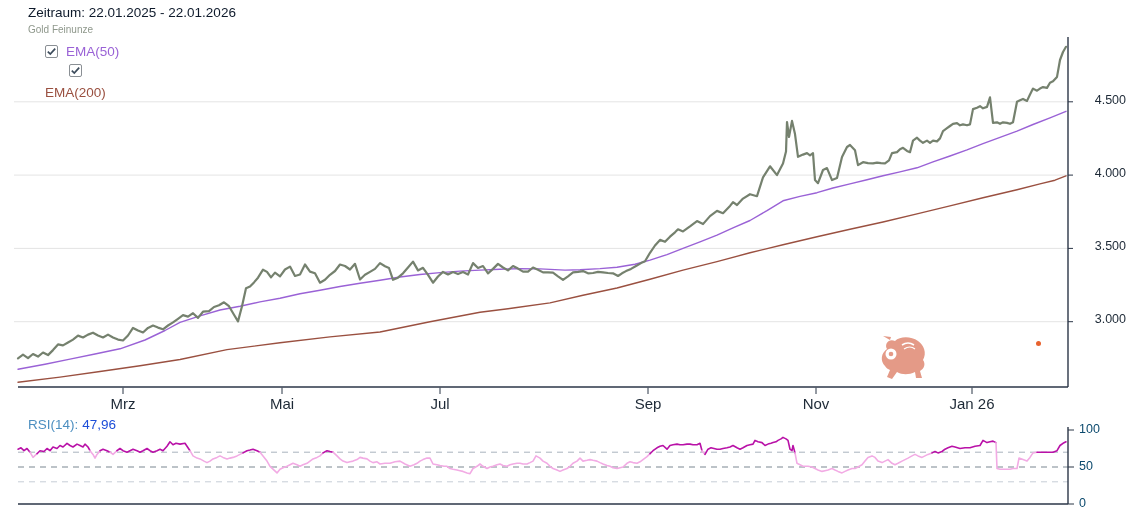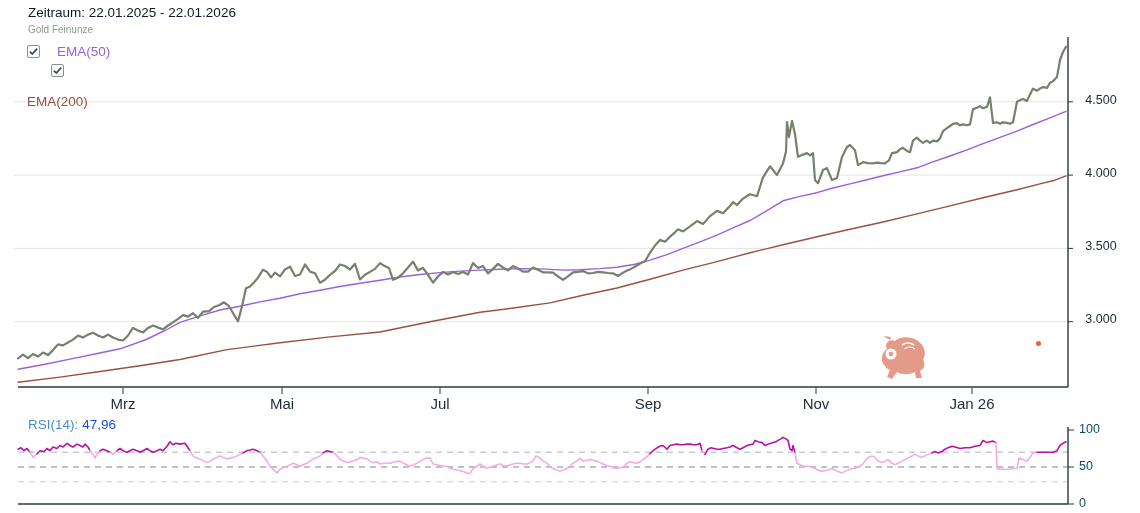--- a/index.html
+++ b/index.html
@@ -2,27 +2,27 @@
 <html><head>
 <meta charset="utf-8">
 <style>
   html,body{margin:0;padding:0;background:#fff;}
   #app{position:relative;width:1140px;height:513px;background:#ffffff;overflow:hidden;
        font-family:"Liberation Sans", sans-serif;}
   #chart-svg{position:absolute;left:0;top:0;}
   .abs{position:absolute;white-space:nowrap;}
   .title{left:28px;top:5px;font-size:13.5px;color:#0e1a2b;}
   .instrument{left:28px;top:24px;font-size:10px;color:#8f988c;}
-  .legend-row{display:flex;align-items:center;gap:17px;height:16px;}
+  .legend-row{display:flex;align-items:center;gap:8px;height:16px;margin-left:18px;}
   .legend-row.r1{left:27px;top:43px;}
   .legend-row.r2{left:27px;top:64px;flex-direction:column;}
   .checkbox{width:13px;height:13px;border:1px solid #8a8f94;border-radius:2px;background:#fff;
             display:flex;align-items:center;justify-content:center;box-sizing:border-box;}
   .legend-label{font-size:13.5px;}
-  .ytick{left:1076px;width:50px;font-size:12.5px;color:#1d2936;text-align:center;}
+  .ytick{left:1076px;width:50px;font-size:12.5px;color:#1d2936;text-align:right;}
   .xtick{top:395px;font-size:15px;color:#1d2936;transform:translateX(-50%);}
   .rsitick{left:1079px;width:40px;font-size:12.5px;color:#0c4a6e;}
   .rsi-header{left:28px;top:417px;font-size:13.5px;}
   .rsi-header .val{color:#1d4ed8;margin-left:4px;}
   .logo{left:876px;top:333px;width:170px;height:48px;}
   .logo-text{position:absolute;left:56px;top:8px;font-size:27px;font-weight:bold;
              letter-spacing:1px;color:#7d9c98;}
   .logo-dot{position:absolute;left:160px;top:8px;width:5px;height:5px;border-radius:50%;background:#e8622e;}
 </style>
 </head>

